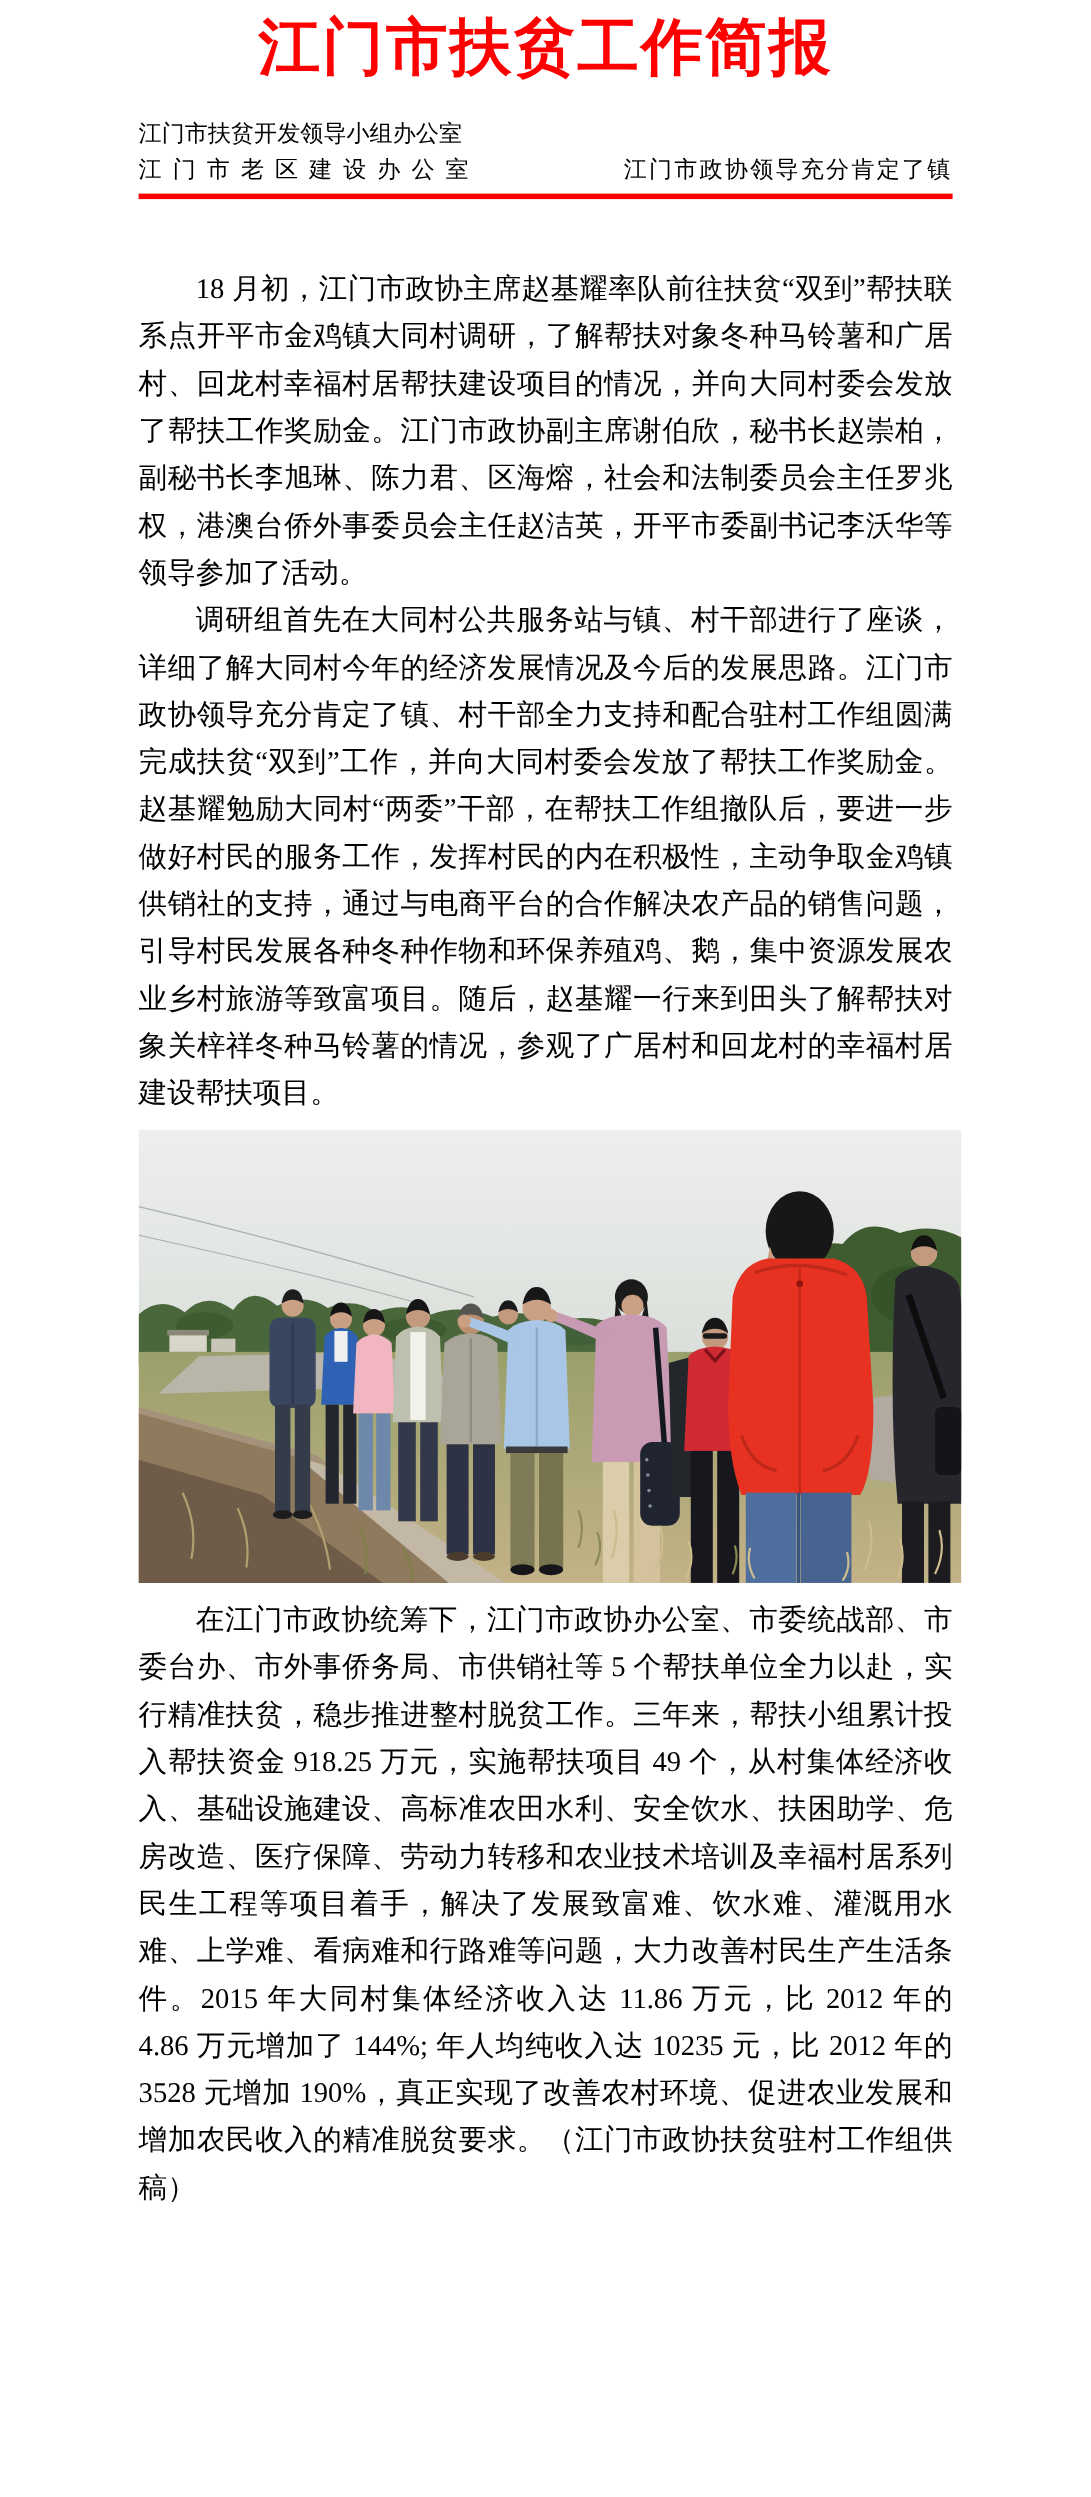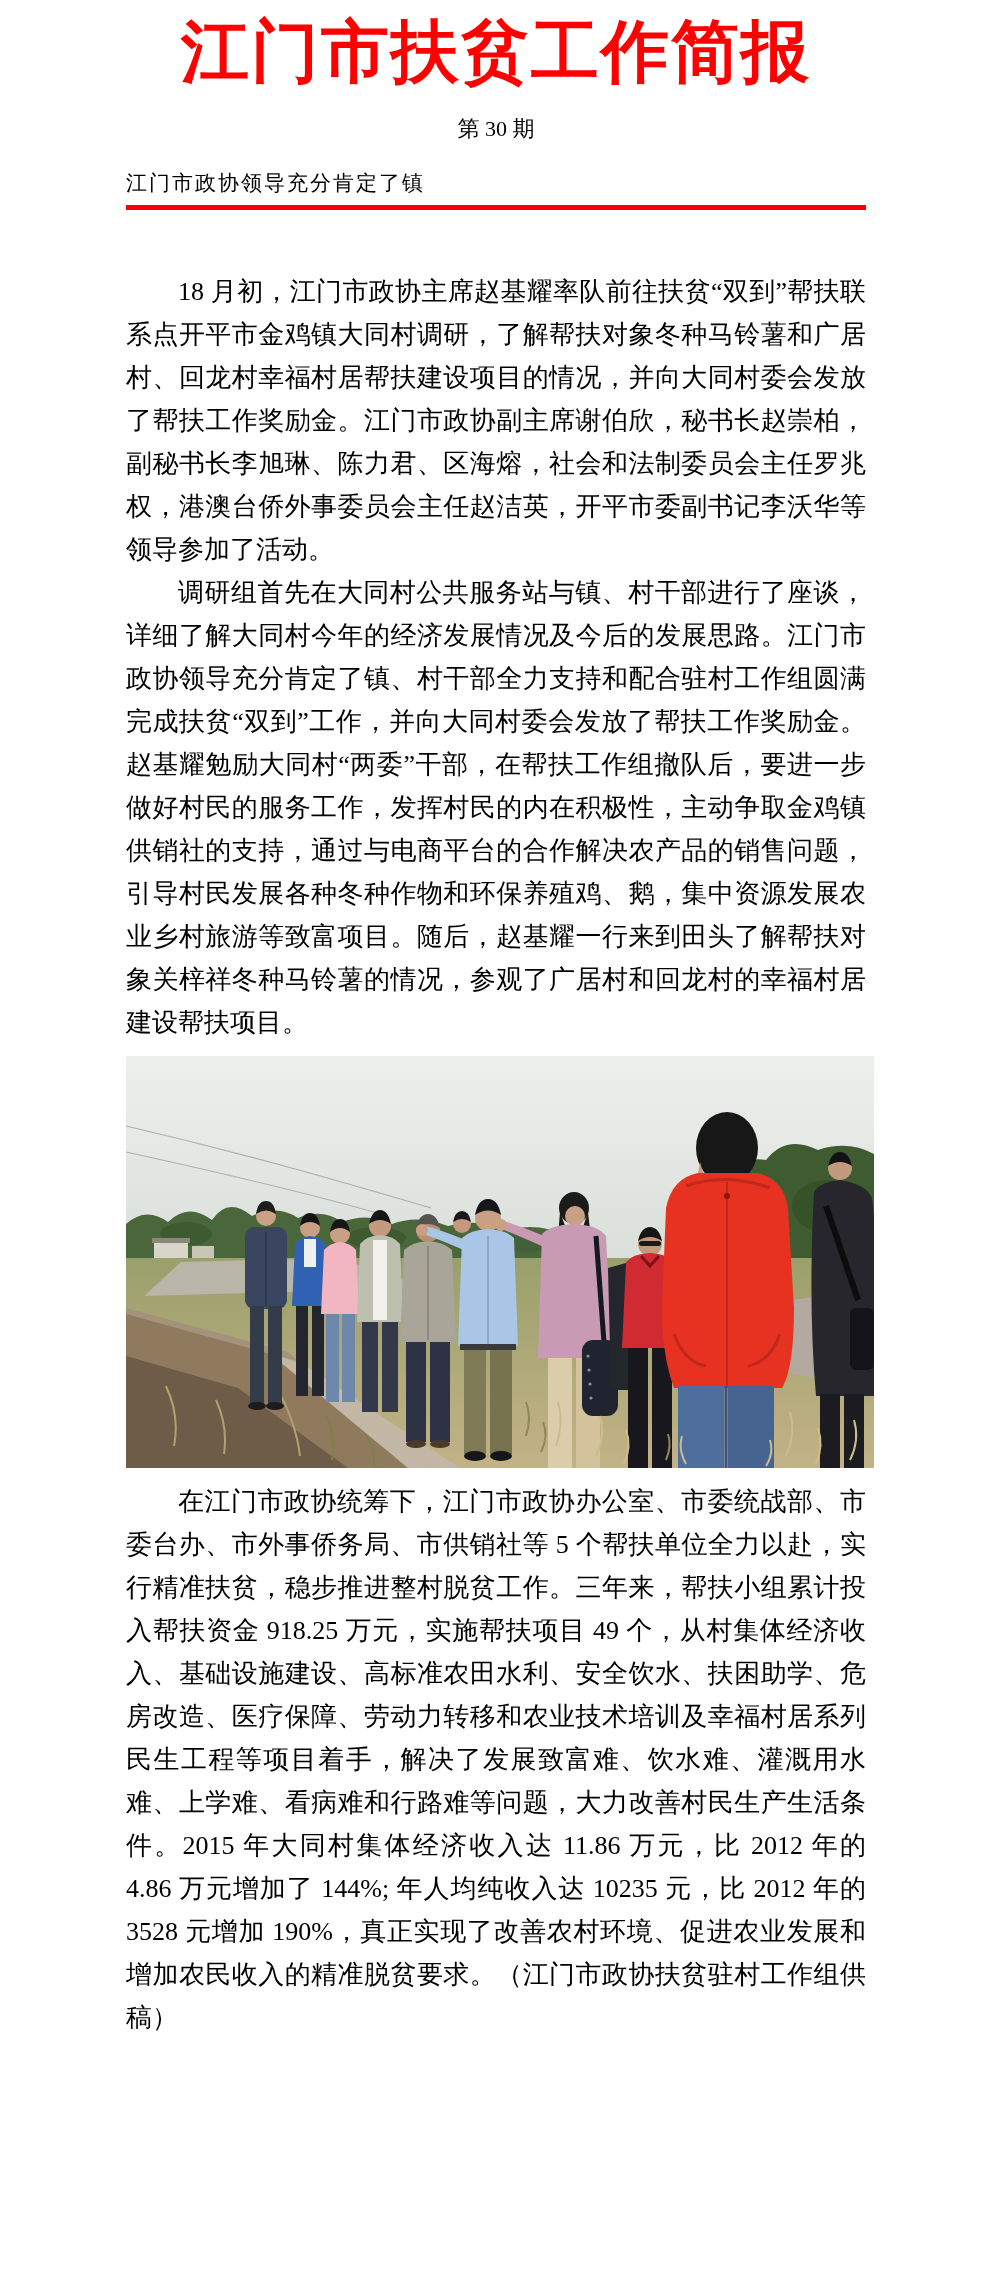--- a/index.html
+++ b/index.html
@@ -7,21 +7,21 @@
     width: 992px;
     font-family: "Liberation Serif", "DejaVu Serif", serif;
     color: #000000;
   }
   .page { padding: 8px 126px 18px 126px; }
 
   
   .masthead-title {
     margin: 0;
     color: #fe0000;
-    font-size: 68px;
+    font-size: 56px;
     font-weight: bold;
     text-align: center;
     line-height: 1.3;
     letter-spacing: 2px;
     white-space: nowrap;
   }
   .issue-no, .issue-total {
     text-align: center;
     font-size: 22px;
     line-height: 29px;
@@ -66,23 +66,26 @@
     margin-top: 14px;
   }
   .after-photo { margin-top: 12px; }
 </style>
 </head>
 <body>
 
 <div class="page">
 
   <h1 class="masthead-title">江门市扶贫工作简报</h1>
-  <div class="issue-no">第 30 期</div>
 
   <div class="pub-row">
+    <div class="pubs">
+      <div class="pub-line1">江门市扶贫开发领导小组办公室</div>
+      <div class="pub-line2">江门市老区建设办公室</div>
+    </div>
     <div class="pub-date">江门市政协领导充分肯定了镇</div>
   </div>
 
   <div class="red-rule"></div>
 
   <h2 class="headline">
   </h2>
 
   <p class="body-p first">18 月初，江门市政协主席赵基耀率队前往扶贫“双到”帮扶联系点开平市金鸡镇大同村调研，了解帮扶对象冬种马铃薯和广居村、回龙村幸福村居帮扶建设项目的情况，并向大同村委会发放了帮扶工作奖励金。江门市政协副主席谢伯欣，秘书长赵崇柏，副秘书长李旭琳、陈力君、区海熔，社会和法制委员会主任罗兆权，港澳台侨外事委员会主任赵洁英，开平市委副书记李沃华等领导参加了活动。</p>
   <p class="body-p">调研组首先在大同村公共服务站与镇、村干部进行了座谈，详细了解大同村今年的经济发展情况及今后的发展思路。江门市政协领导充分肯定了镇、村干部全力支持和配合驻村工作组圆满完成扶贫“双到”工作，并向大同村委会发放了帮扶工作奖励金。赵基耀勉励大同村“两委”干部，在帮扶工作组撤队后，要进一步做好村民的服务工作，发挥村民的内在积极性，主动争取金鸡镇供销社的支持，通过与电商平台的合作解决农产品的销售问题，引导村民发展各种冬种作物和环保养殖鸡、鹅，集中资源发展农业乡村旅游等致富项目。随后，赵基耀一行来到田头了解帮扶对象关梓祥冬种马铃薯的情况，参观了广居村和回龙村的幸福村居建设帮扶项目。</p>

